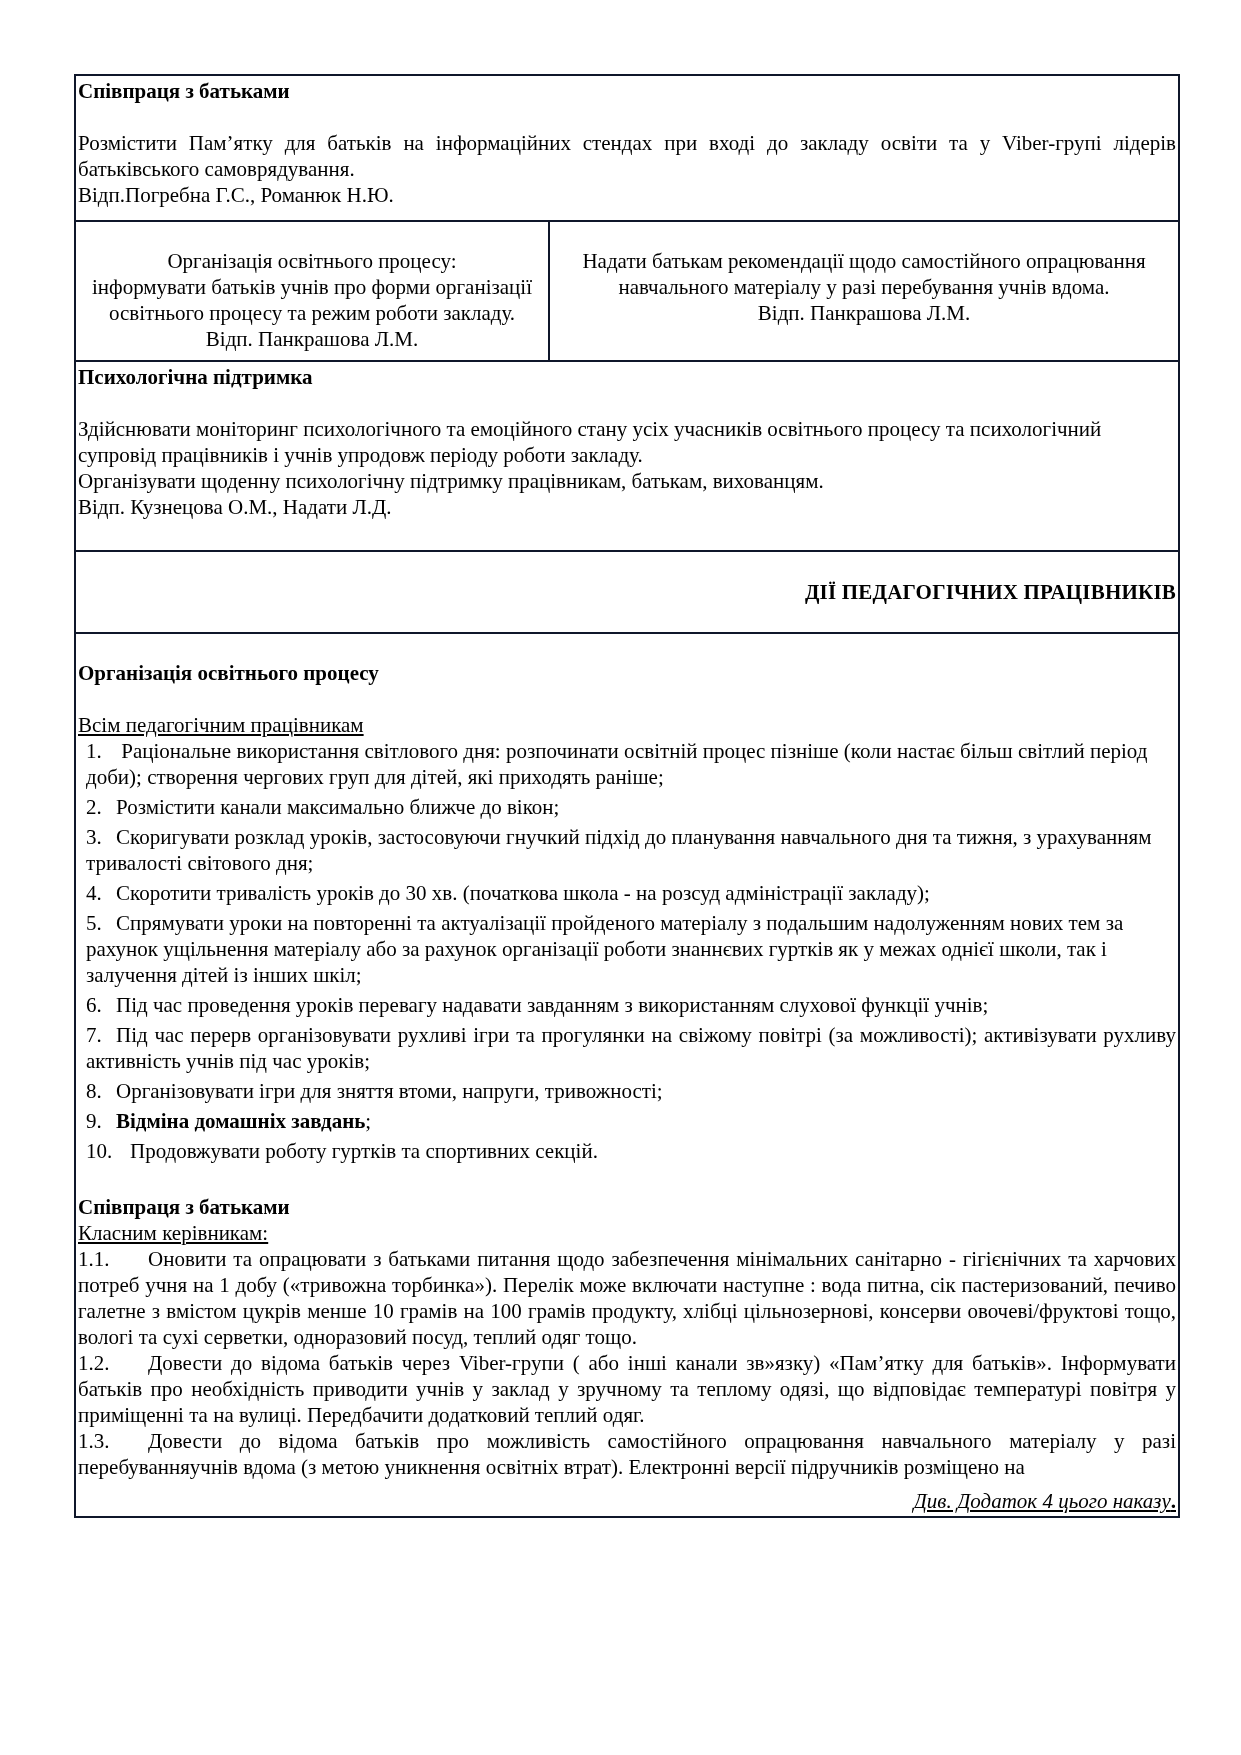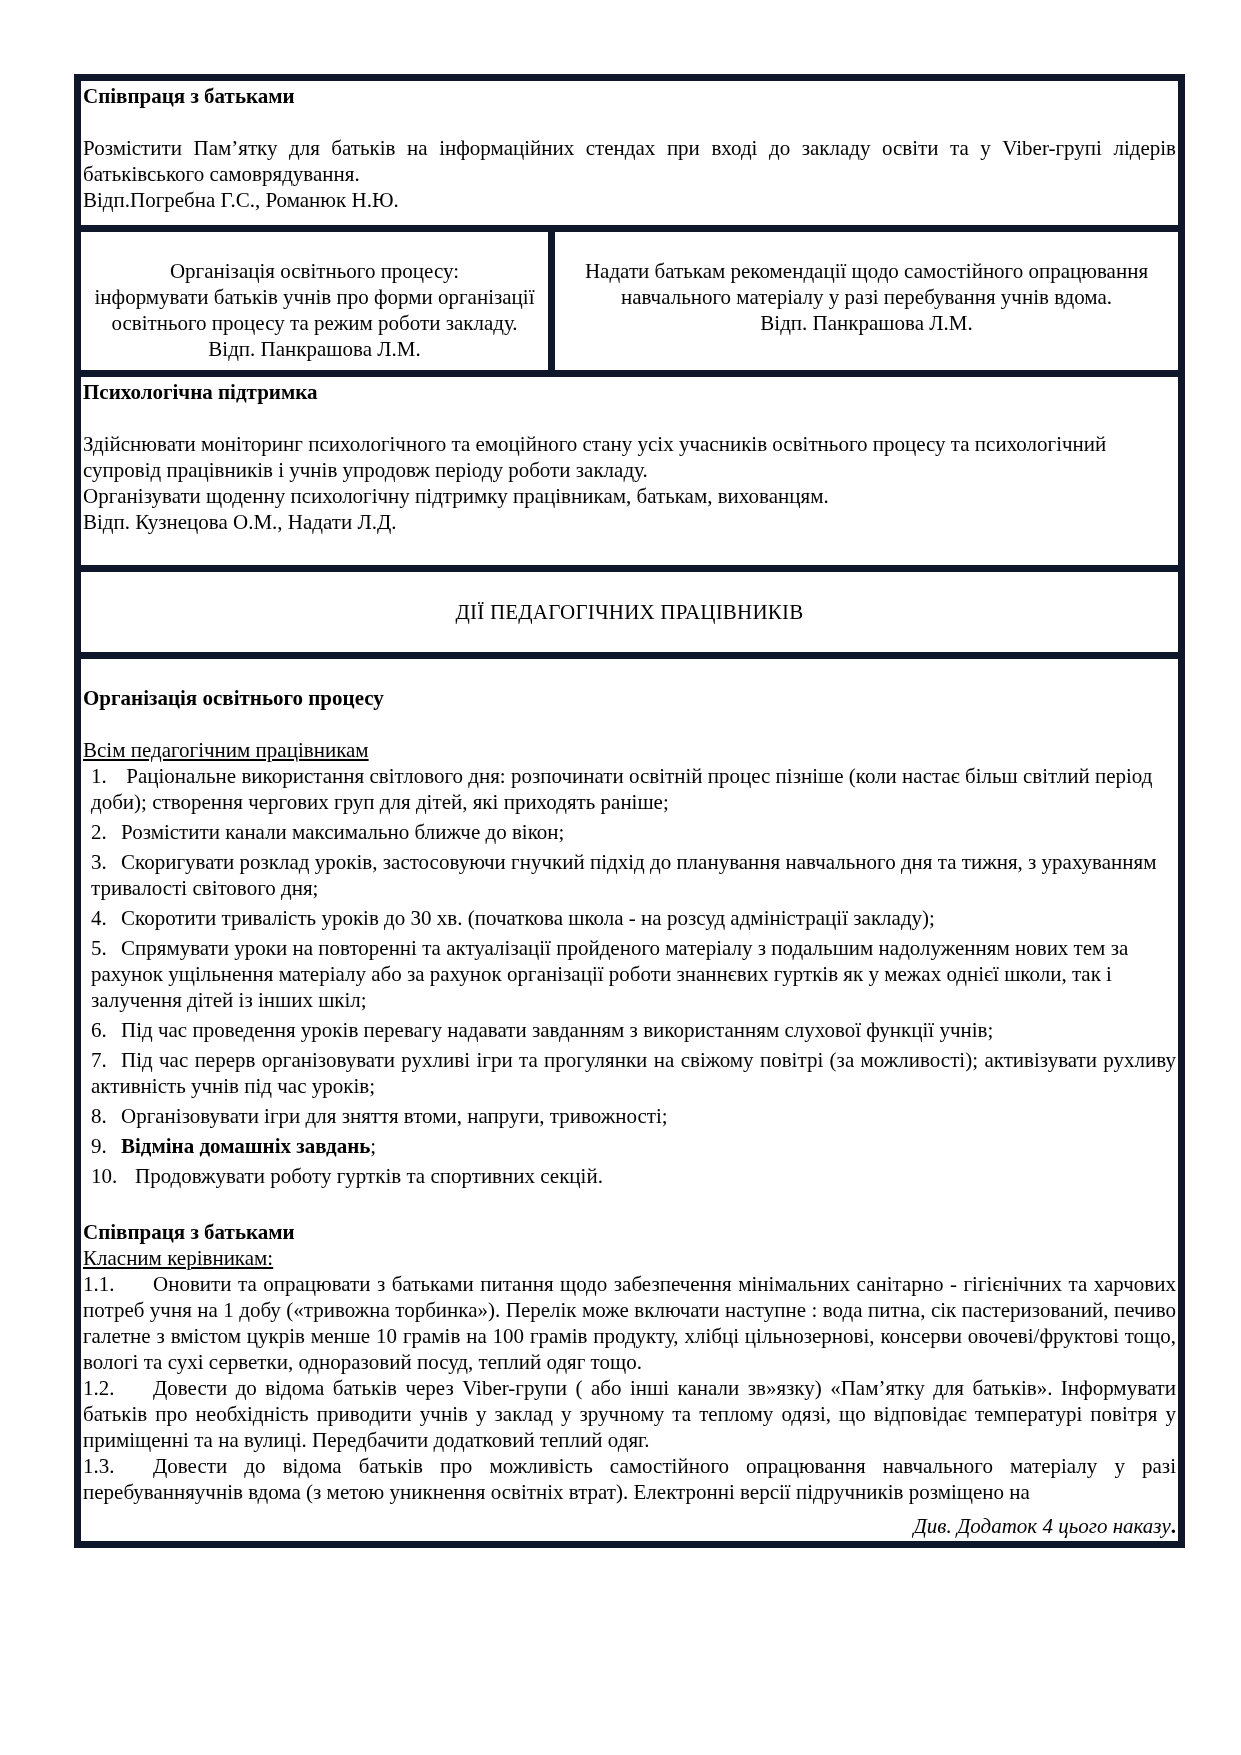--- a/index.html
+++ b/index.html
@@ -18,43 +18,43 @@
     }
     .page-table {
       position: absolute;
       left: 74px;
       top: 74px;
       width: 1104px;
       border-collapse: collapse;
       table-layout: fixed;
     }
     .page-table td {
-      border: 7px solid #0f172a;
+      border: 2px solid #0f172a;
       vertical-align: top;
       padding: 0 2px;
     }
     .bold { font-weight: bold; }
     .italic { }
     .underline { text-decoration: underline; }
     .center { text-align: center; }
     .justify { text-align: justify; }
     .p { margin: 0; }
     .blank { height: 26px; }
     .cell-1 { height: 142px; padding-top: 2px !important; }
     .cell-split { height: 138px; }
     .cell-split .inner { padding-top: 26px; }
     .cell-psy { height: 186px; padding-top: 2px !important; }
     .cell-title { height: 80px; vertical-align: middle !important; }
-    .cell-title .title { font-weight: normal; font-size: 21px; text-align: center; letter-spacing: 0.2px; }
+    .cell-title .title { font-weight: bold; font-size: 21px; text-align: right; letter-spacing: 0.2px; }
     .cell-main { padding-top: 26px !important; padding-bottom: 2px !important; }
     .list-item { margin: 0 0 4px 8px; }
     .list-item .num { display: inline-block; min-width: 30px; }
     .list-item.wide .num { min-width: 44px; }
     .sub-item .num { display: inline-block; min-width: 70px; }
-    .footer-note { text-align: right; font-style: italic; margin-top: 8px; }
+    .footer-note { text-align: right; font-style: italic; margin-top: 8px; text-decoration: underline; }
   </style>
 </head>
 <body>
 
 <table class="page-table">
   <colgroup>
     <col style="width: 474px;">
     <col style="width: 630px;">
   </colgroup>
 

